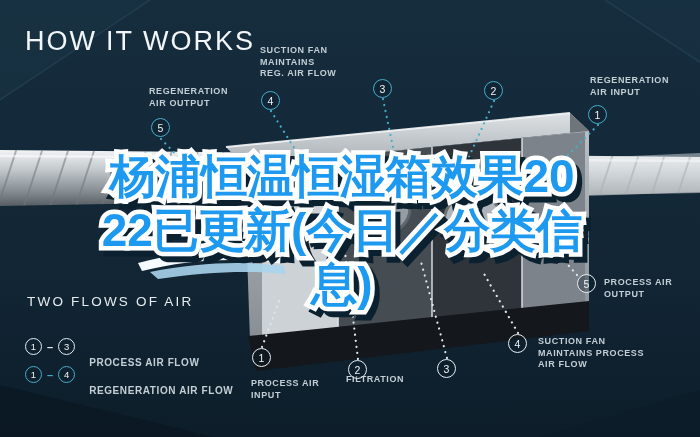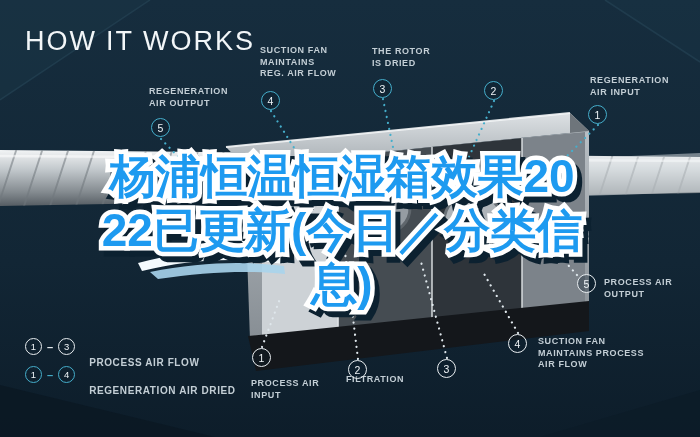--- a/index.html
+++ b/index.html
@@ -143,22 +143,20 @@
 
   <div class="title">
     <span class="bold">HOW</span><span class="light">IT WORKS</span>
   </div>
 
   <div class="callout-label" style="left:149px;top:86px">REGENERATION
 AIR OUTPUT</div>
   <div class="callout-label" style="left:260px;top:45px">SUCTION FAN
 MAINTAINS
 REG. AIR FLOW</div>
-  <div class="callout-label" style="left:372px;top:46px">THE ROTOR
-IS DRIED</div>
   <div class="callout-label" style="left:590px;top:75px">REGENERATION
 AIR INPUT</div>
 
   <div class="callout-label" style="left:251px;top:378px">PROCESS AIR
 INPUT</div>
   <div class="callout-label" style="left:346px;top:374px">FILTRATION</div>
   <div class="callout-label" style="left:538px;top:336px">SUCTION FAN
 MAINTAINS PROCESS
 AIR FLOW</div>
   <div class="callout-label" style="left:604px;top:277px">PROCESS AIR
@@ -169,33 +167,34 @@
   <div class="badge teal" style="left:373px;top:79px">3</div>
   <div class="badge teal" style="left:484px;top:81px">2</div>
   <div class="badge teal" style="left:588px;top:105px">1</div>
 
   <div class="badge white" style="left:252px;top:348px">1</div>
   <div class="badge white" style="left:348px;top:360px">2</div>
   <div class="badge white" style="left:437px;top:359px">3</div>
   <div class="badge white" style="left:508px;top:334px">4</div>
   <div class="badge white" style="left:577px;top:274px">5</div>
 
+  <div class="legend-title">TWO FLOWS OF AIR</div>
 
   <div class="legend-row proc" style="top:325px">
     <span class="lcirc">1</span>
     <span class="dash">–</span>
     <span class="lcirc">3</span>
     <span class="lbl">PROCESS AIR FLOW</span>
   </div>
 
   <div class="legend-row regen" style="top:353px">
     <span class="lcirc">1</span>
     <span class="dash">–</span>
     <span class="lcirc">4</span>
-    <span class="lbl">REGENERATION AIR DRIED</span>
+    <span class="lbl">REGENERATION AIR FLOW</span>
   </div>
 
   <div class="cn-wrap">
     <div class="cn-layer cn-shadow">
       <div>杨浦恒温恒湿箱效果20</div>
       <div>22已更新(今日／分类信</div>
       <div>息)</div>
     </div>
     <div class="cn-layer cn-outline">
       <div>杨浦恒温恒湿箱效果20</div>

